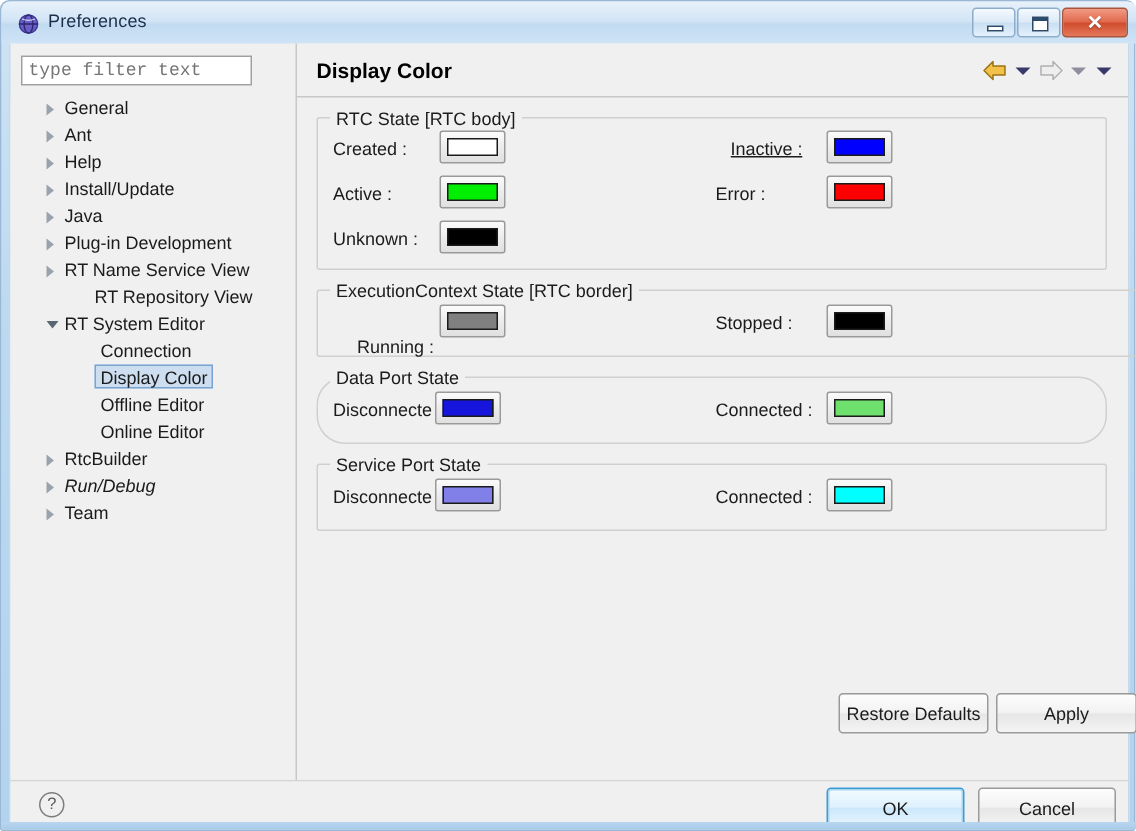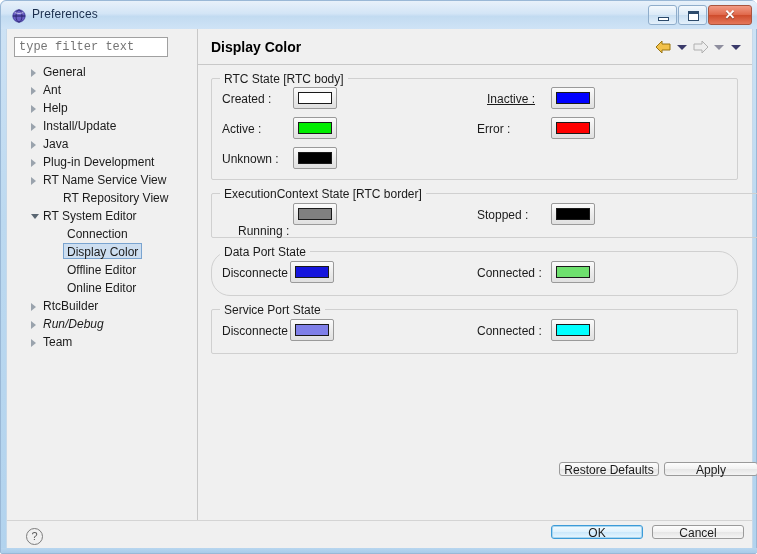--- a/index.html
+++ b/index.html
@@ -245,21 +245,21 @@
     left: 4px; top: 4px;
     width: 34px; height: 12px;
     box-sizing: border-box;
     border: 1px solid #1a1a1a;
   }
 
   
   .btn {
     position: absolute;
     box-sizing: border-box;
-    height: 14px;
+    height: 27px;
     border: 1px solid #9a9a9a;
     border-radius: 3px;
     background: linear-gradient(to bottom, #fdfdfd 0%, #f2f2f2 48%, #e6e6e6 52%, #f4f4f4 100%);
     font-family: "Liberation Sans", sans-serif;
     font-size: 12px;
     color: #1b1b1b;
     cursor: default;
     padding: 0;
     white-space: nowrap;
   }

